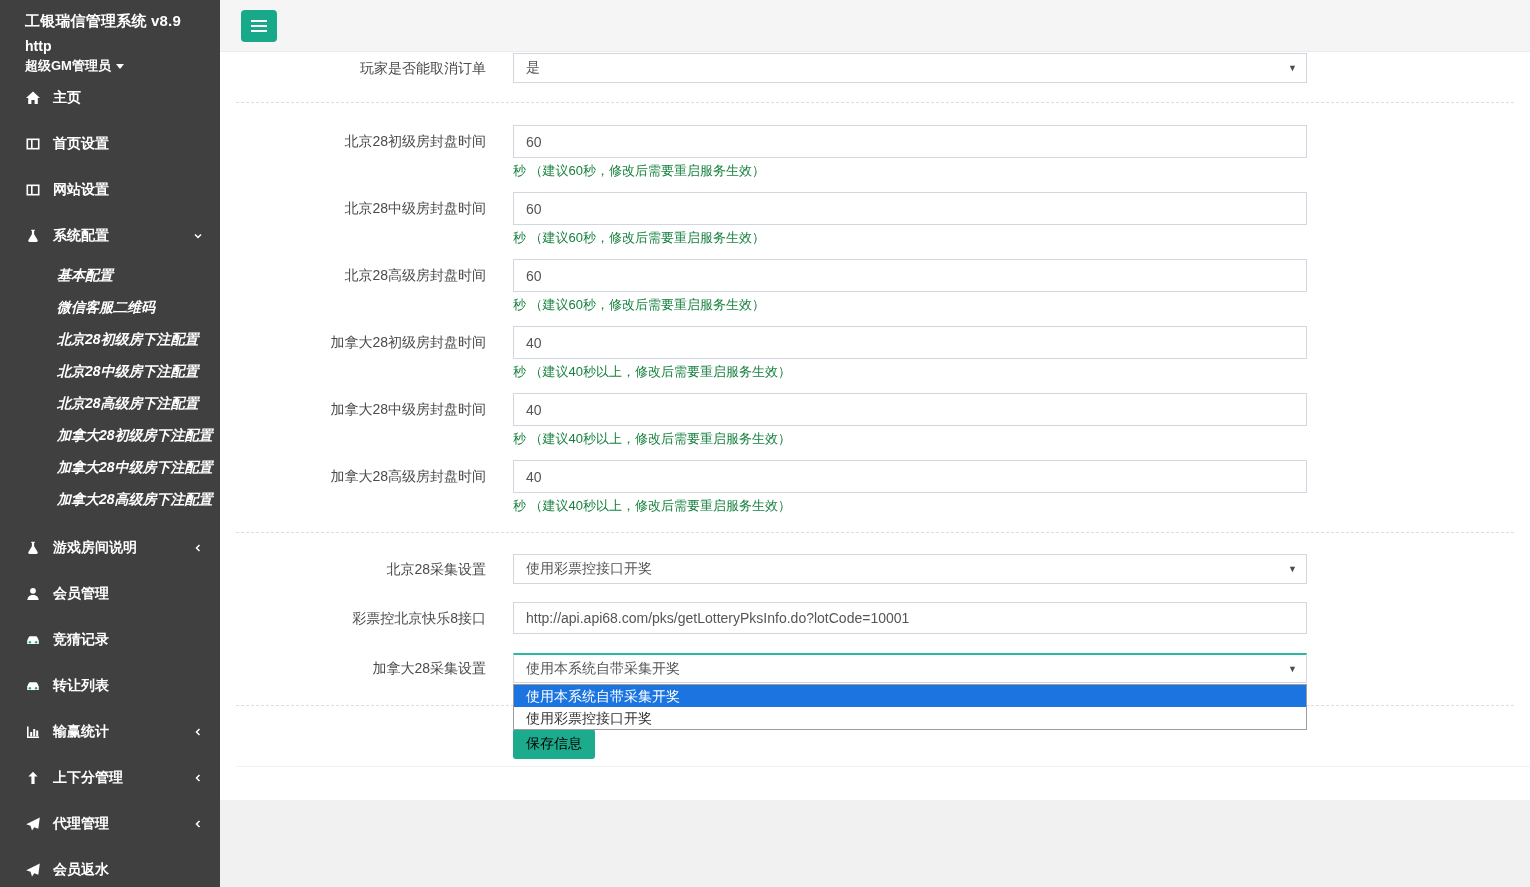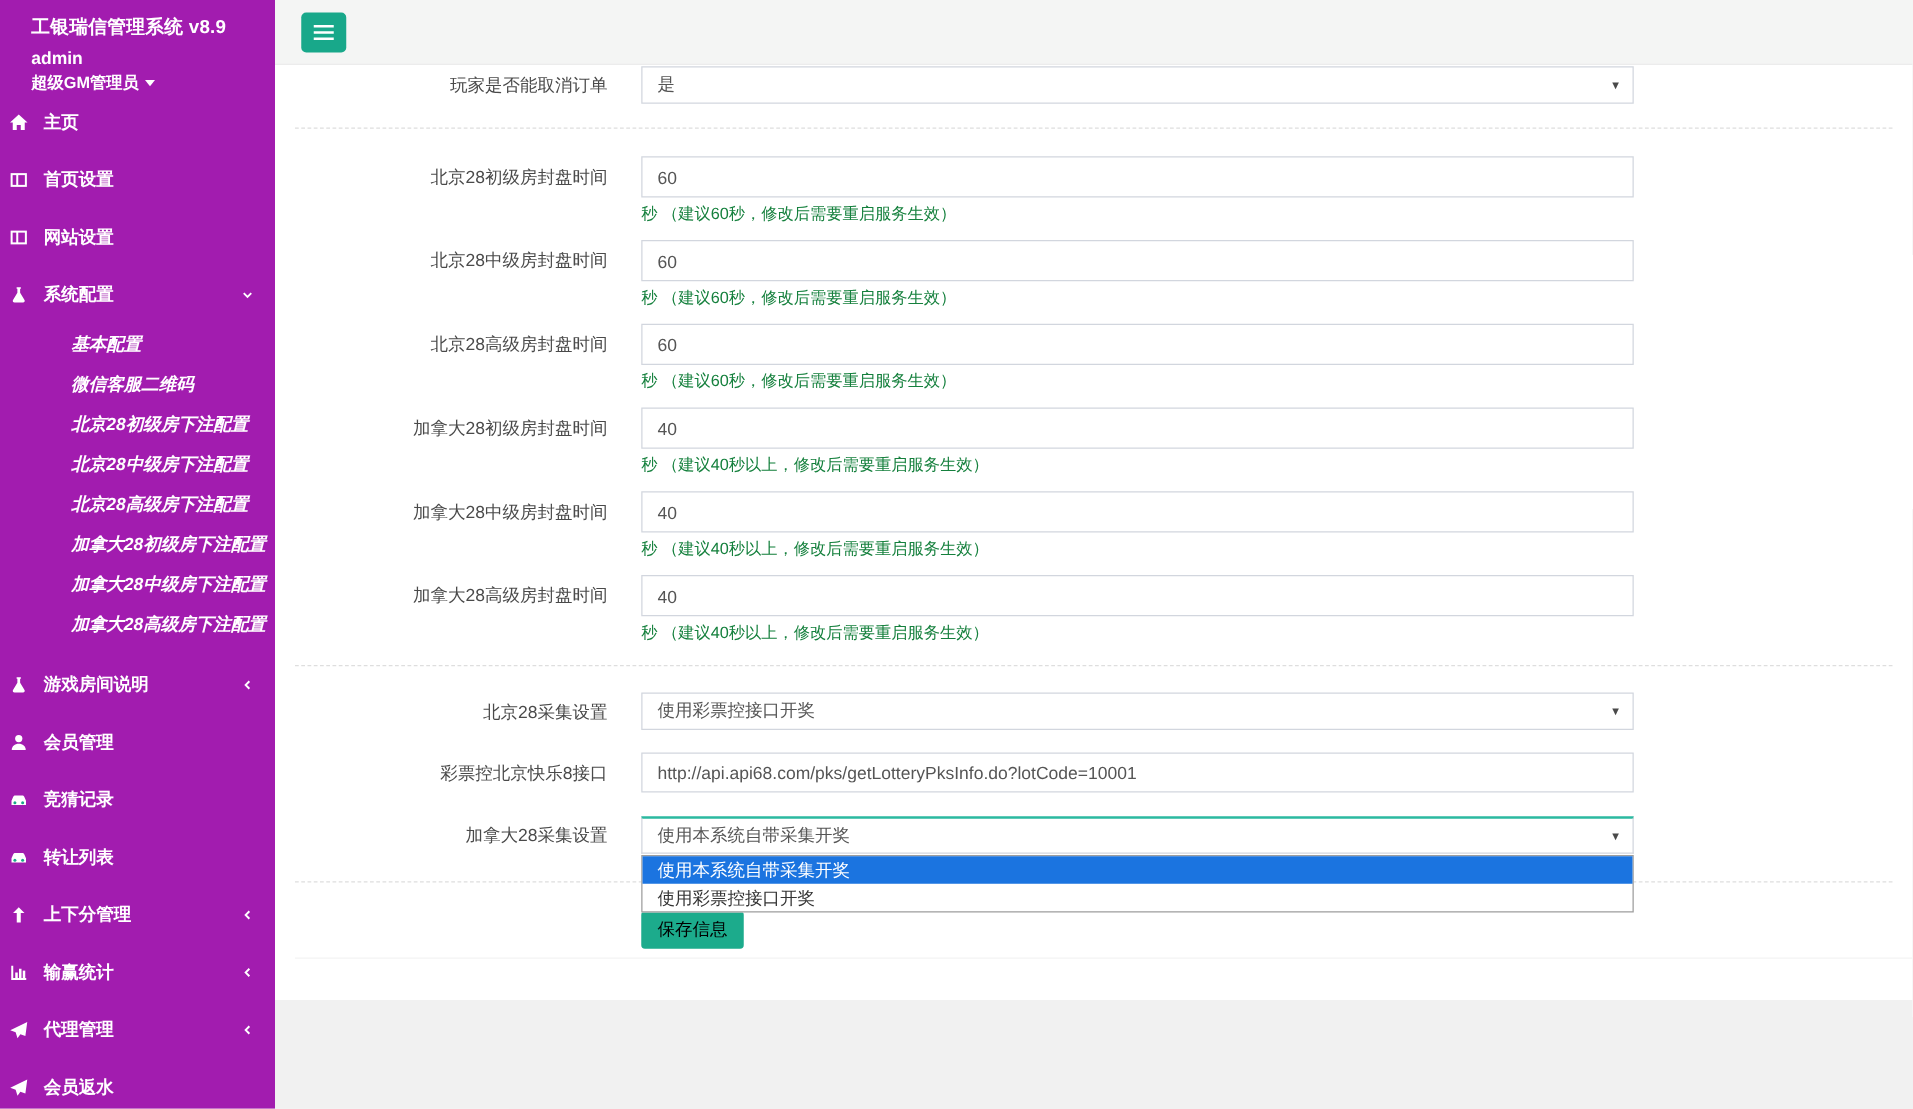--- a/index.html
+++ b/index.html
@@ -1,26 +1,26 @@
 <!DOCTYPE html>
 <html><head>
 <meta charset="utf-8">
 <style>
   * { margin:0; padding:0; box-sizing:border-box; }
   html,body { width:1530px; height:887px; font-family:"Liberation Sans","DejaVu Sans",sans-serif; background:#f1f1f1; overflow:hidden; }
   body { position:relative; }
 
   
-  .sidebar { position:absolute; left:0; top:0; width:220px; height:887px; background:#a21caf; color:#fff; overflow:hidden; }
+  .sidebar { position:absolute; left:0; top:0; width:220px; height:887px; background:#404040; color:#fff; overflow:hidden; }
   .side-header { padding:12px 0 0 25px; height:75px; }
   .side-title { font-size:15px; font-weight:bold; letter-spacing:.2px; }
   .side-user { font-size:14px; font-weight:bold; margin-top:7px; }
   .side-role { font-size:13px; font-weight:bold; margin-top:3px; }
   .role-caret { display:inline-block; width:0; height:0; border-left:4px solid transparent; border-right:4px solid transparent; border-top:5px solid #fff; margin-left:5px; vertical-align:middle; }
-  .nav-item { height:46px; display:flex; align-items:center; padding-left:7px; font-size:14px; font-weight:bold; position:relative; cursor:pointer; }
+  .nav-item { height:46px; display:flex; align-items:center; padding-left:25px; font-size:14px; font-weight:bold; position:relative; cursor:pointer; }
   .nav-icon { width:16px; height:16px; margin-right:12px; display:inline-flex; }
   .nav-icon svg { width:16px; height:16px; }
   .nav-chev { position:absolute; right:16px; top:50%; transform:translateY(-50%); display:inline-flex; }
   .nav-chev svg { width:12px; height:12px; }
   .submenu { margin-bottom:10px;font-style:italic; }
   .sub-item { height:32px; line-height:32px; padding-left:57px; font-size:14px; font-weight:bold; cursor:pointer; }
 
   
   .topbar { position:absolute; left:220px; top:0; width:1310px; height:52px; background:#f4f5f4; border-bottom:1px solid #ececec; }
   .burger-btn { position:absolute; left:21px; top:10px; width:36px; height:32px; background:#18a88a; border:none; border-radius:4px; cursor:pointer; }
@@ -52,21 +52,21 @@
   .opt.hl { background:#1b74e0; color:#fff; }
   .save-btn { margin-top:23px; height:30px; padding:0 13px; background:#1cab8c; color:#000000; font-size:14px; border:none; border-radius:3px; cursor:pointer; font-family:inherit; }
   .box-edge { position:absolute; left:16px; right:0; top:714px; border-top:1px solid #f3f3f3; }
 </style>
 </head>
 <body>
 
 <div class="sidebar">
   <div class="side-header">
     <div class="side-title">工银瑞信管理系统 v8.9</div>
-    <div class="side-user">admin</div>
+    <div class="side-user">http</div>
     <div class="side-role"><span>超级GM管理员</span><span class="role-caret"></span></div>
   </div>
 
   <div class="nav">
 
     <div class="nav-item">
       <span class="nav-icon">
           <svg viewBox="0 0 16 16" fill="#fff">
             <path d="M8 1.5 L15 8 h-2.2 v6 H9.6 V10 H6.4 V14 H3.2 V8 H1 Z"></path>
           </svg>
@@ -161,41 +161,41 @@
             <circle cx="4.9" cy="10.2" r="1.2" fill="#18a88a"></circle>
             <circle cx="11.1" cy="10.2" r="1.2" fill="#18a88a"></circle>
           </svg>
         </span>
       <span>转让列表</span>
     </div>
 
     <div class="nav-item">
       <span class="nav-icon">
           <svg viewBox="0 0 16 16" fill="#fff">
-            <path d="M8 1.8 L12.6 6.4 h-3 V14 h-3.2 V6.4 h-3 Z"></path>
-          </svg>
-        </span>
-      <span>上下分管理</span>
-      <span class="nav-chev">
-          <svg viewBox="0 0 16 16" fill="none" stroke="#fff" stroke-width="2">
-            <polyline points="10,4 6,8 10,12"></polyline>
-          </svg>
-        </span>
-    </div>
-
-    <div class="nav-item">
-      <span class="nav-icon">
-          <svg viewBox="0 0 16 16" fill="#fff">
             <path d="M2 2.5 h1.6 v9.9 H14 v1.6 H2 Z"></path>
             <rect x="5.2" y="8" width="2" height="4.4"></rect>
             <rect x="8.2" y="5" width="2" height="7.4"></rect>
             <rect x="11.2" y="6.5" width="2" height="5.9"></rect>
           </svg>
         </span>
       <span>输赢统计</span>
+      <span class="nav-chev">
+          <svg viewBox="0 0 16 16" fill="none" stroke="#fff" stroke-width="2">
+            <polyline points="10,4 6,8 10,12"></polyline>
+          </svg>
+        </span>
+    </div>
+
+    <div class="nav-item">
+      <span class="nav-icon">
+          <svg viewBox="0 0 16 16" fill="#fff">
+            <path d="M8 1.8 L12.6 6.4 h-3 V14 h-3.2 V6.4 h-3 Z"></path>
+          </svg>
+        </span>
+      <span>上下分管理</span>
       <span class="nav-chev">
           <svg viewBox="0 0 16 16" fill="none" stroke="#fff" stroke-width="2">
             <polyline points="10,4 6,8 10,12"></polyline>
           </svg>
         </span>
     </div>
 
     <div class="nav-item">
       <span class="nav-icon">
           <svg viewBox="0 0 16 16" fill="#fff">

